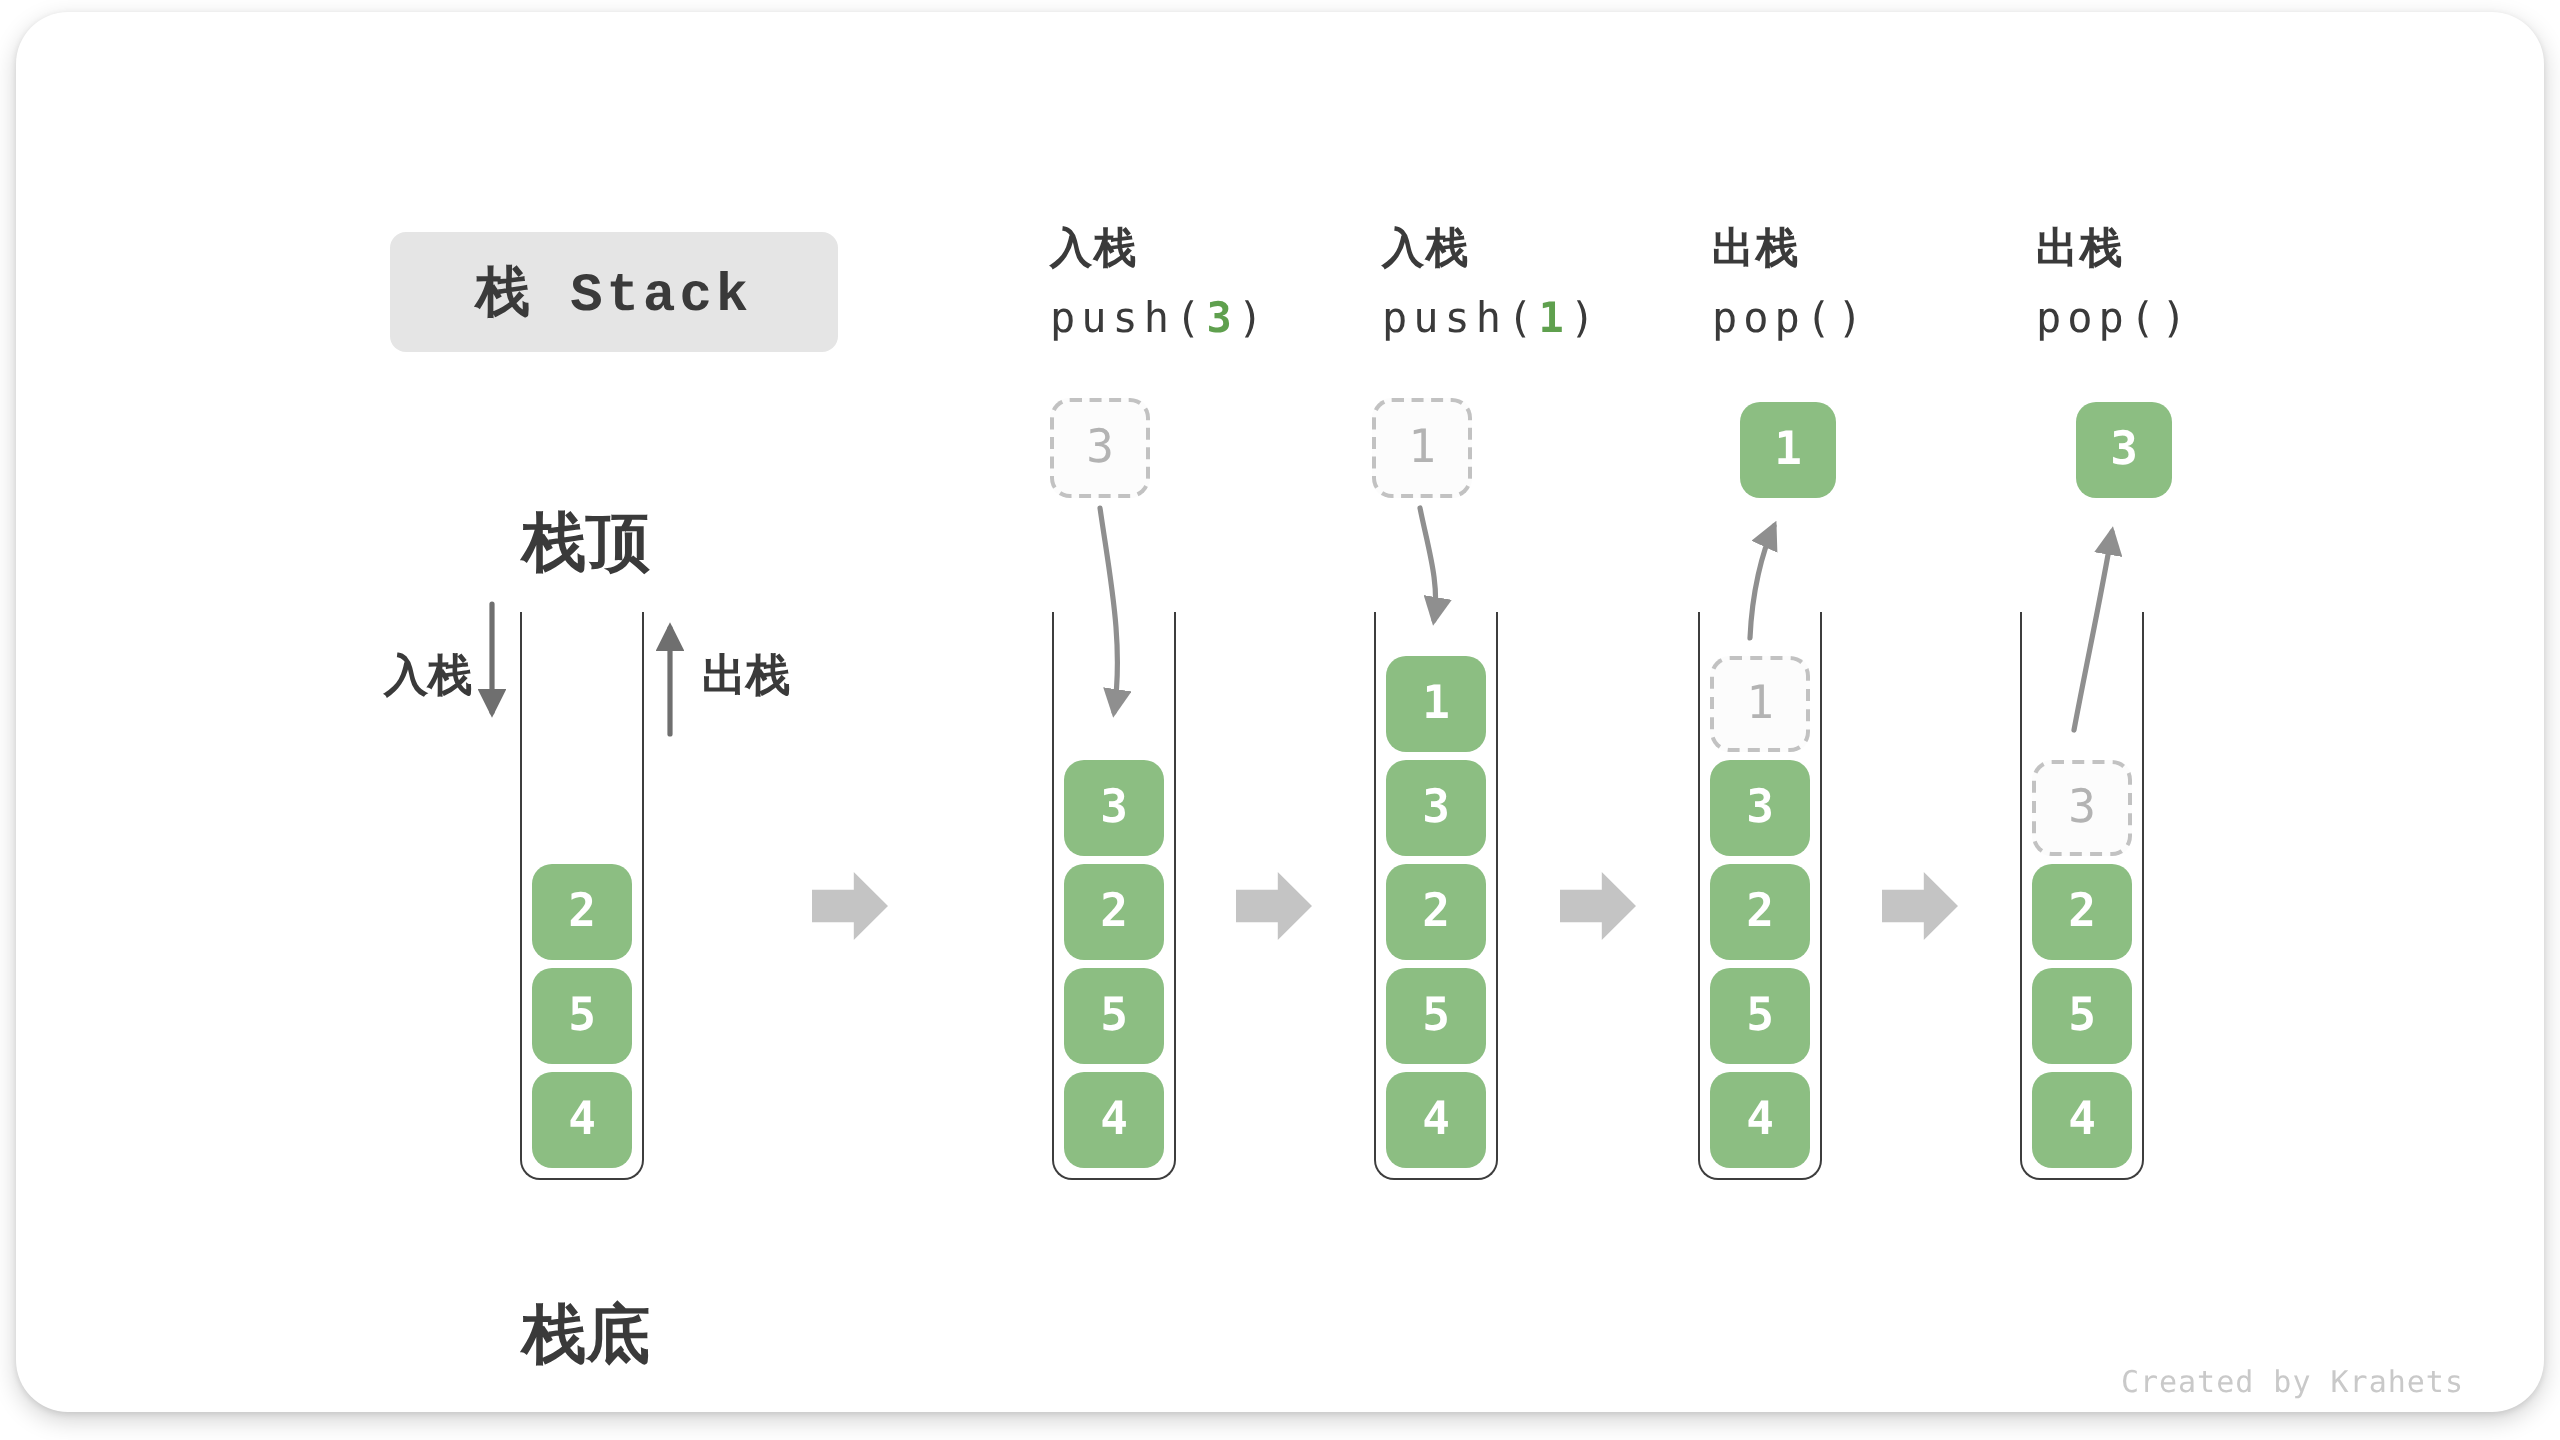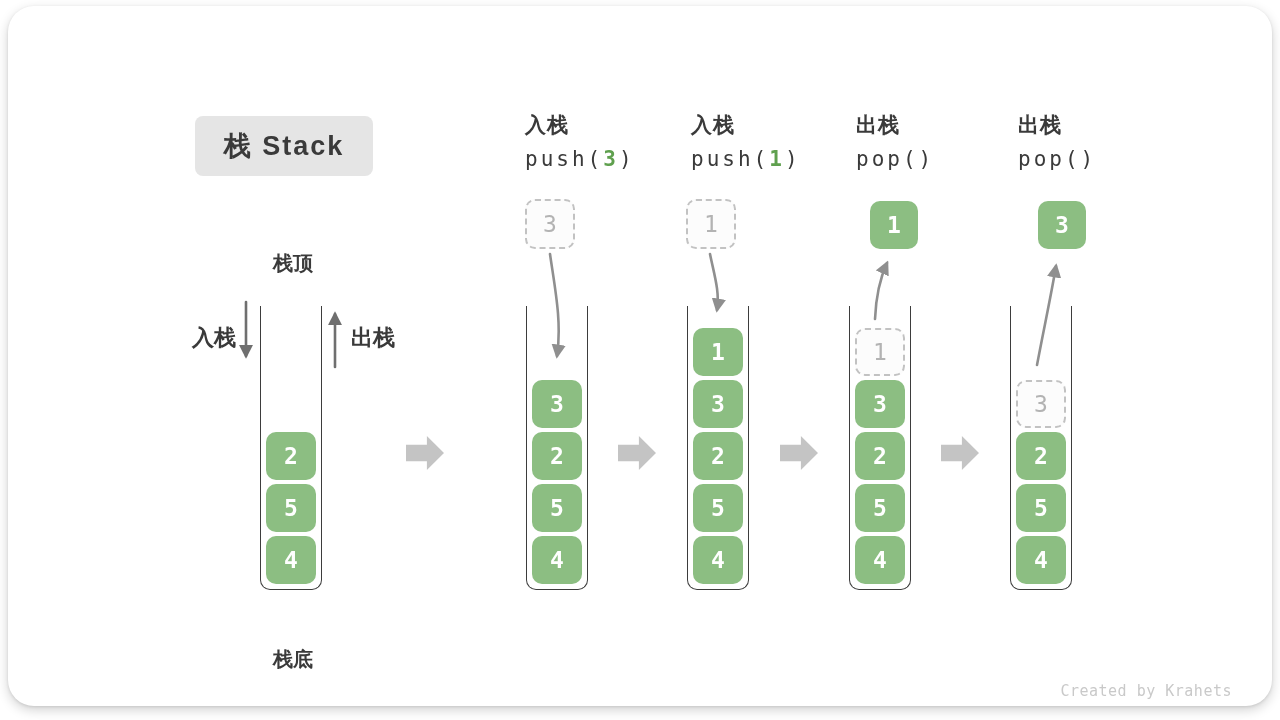--- a/index.html
+++ b/index.html
@@ -1,26 +1,26 @@
 <!DOCTYPE html>
 <html style="--cell-green: #8cbe82; --code-green: #5fa04e; --dashed-border: #c2c2c2; --dashed-text: #b3b3b3; --arrow-gray: #8f8f8f; --flow-arrow: #c4c4c4; --title-bg: #e5e5e5; --text-dark: #3a3a3a;"><head>
 <meta charset="utf-8">
 <style>
   html,body{margin:0;padding:0;background:#fff;}
   .canvas{position:relative;width:1280px;height:720px;overflow:hidden;
           font-family:"Liberation Sans","DejaVu Sans",sans-serif;}
   .card{position:absolute;left:8px;top:6px;right:8px;bottom:14px;background:#ffffff;
         border-radius:26px;box-shadow:0 4px 12px rgba(0,0,0,0.18),0 1px 3px rgba(0,0,0,0.10);}
 
-  .title-box{position:absolute;left:187px;top:110px;width:178px;height:60px;
+  .title-box{position:absolute;left:187px;top:110px;width:224px;height:60px;
              background:var(--title-bg);border-radius:8px;display:flex;align-items:center;justify-content:center;
              font-size:27px;font-weight:bold;color:var(--text-dark);letter-spacing:2px;
-             font-family:Liberation Sans, sans-serif;}
+             font-family:Liberation Mono, monospace;}
 
-  .zh-label{position:absolute;font-size:20px;font-weight:bold;color:var(--text-dark);}
+  .zh-label{position:absolute;font-size:32px;font-weight:bold;color:var(--text-dark);}
   .lbl-top{left:253px;top:244px;width:64px;text-align:center;}
   .lbl-bottom{left:253px;top:640px;width:64px;text-align:center;}
   .lbl-push{left:184px;top:317px;font-size:22px;}
   .lbl-pop{left:343px;top:317px;font-size:22px;}
 
   .op-header{position:absolute;top:106px;}
   .op-line1{font-size:21px;font-weight:bold;color:var(--text-dark);letter-spacing:1px;line-height:26px;}
   .op-line2{margin-top:7px;font-family:"DejaVu Sans Mono","Liberation Mono",monospace;
             font-size:21px;color:var(--text-dark);letter-spacing:3px;line-height:28px;}
   .op-line2 .g{color:var(--code-green);font-weight:bold;}

